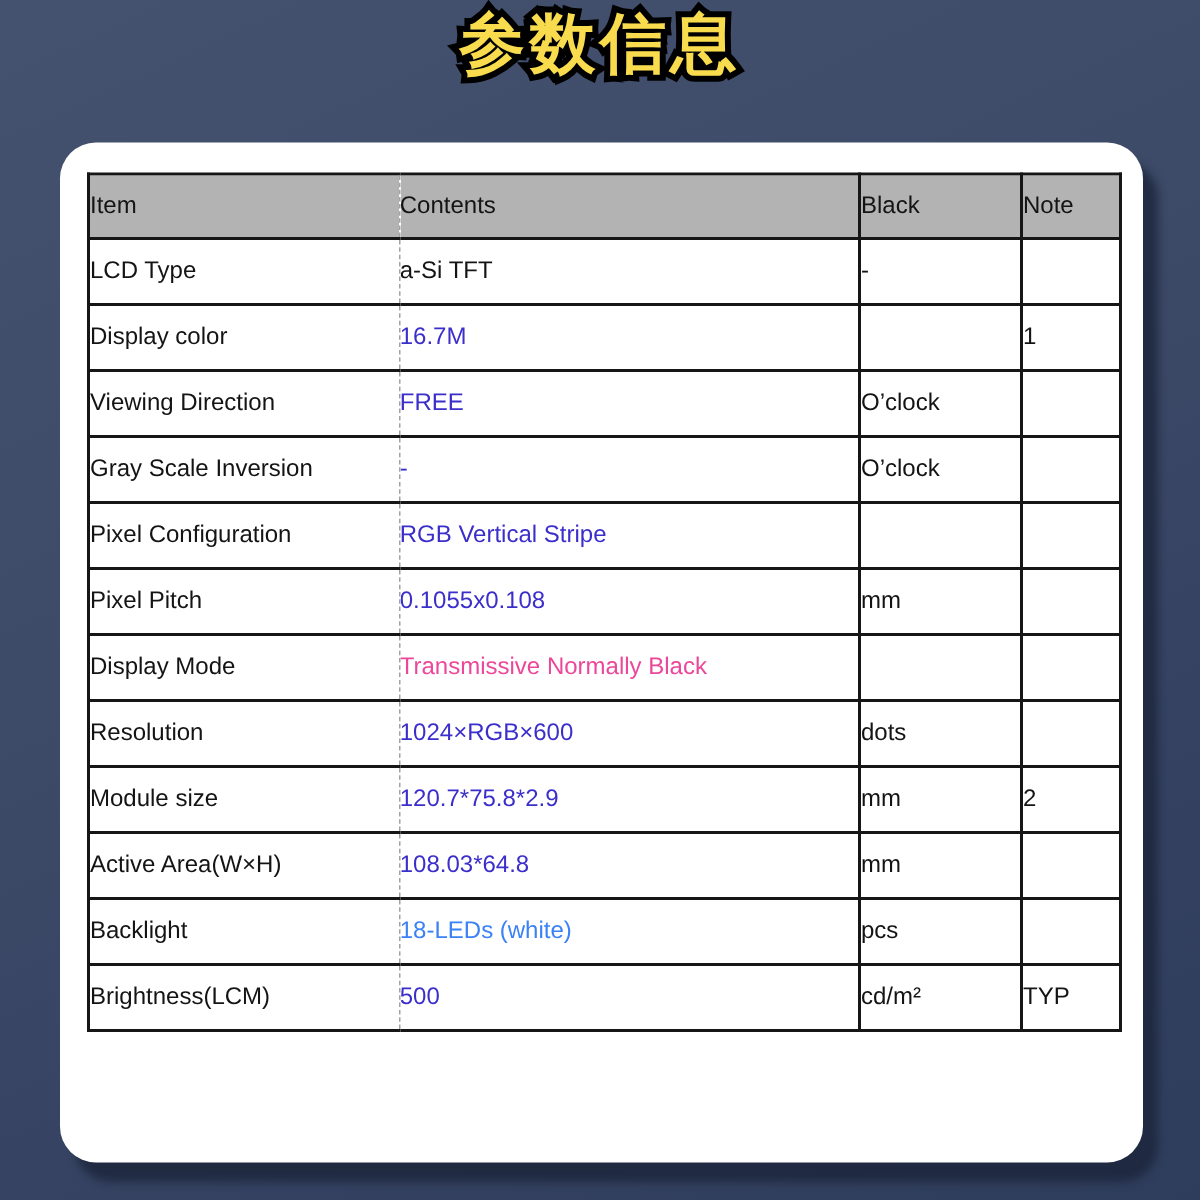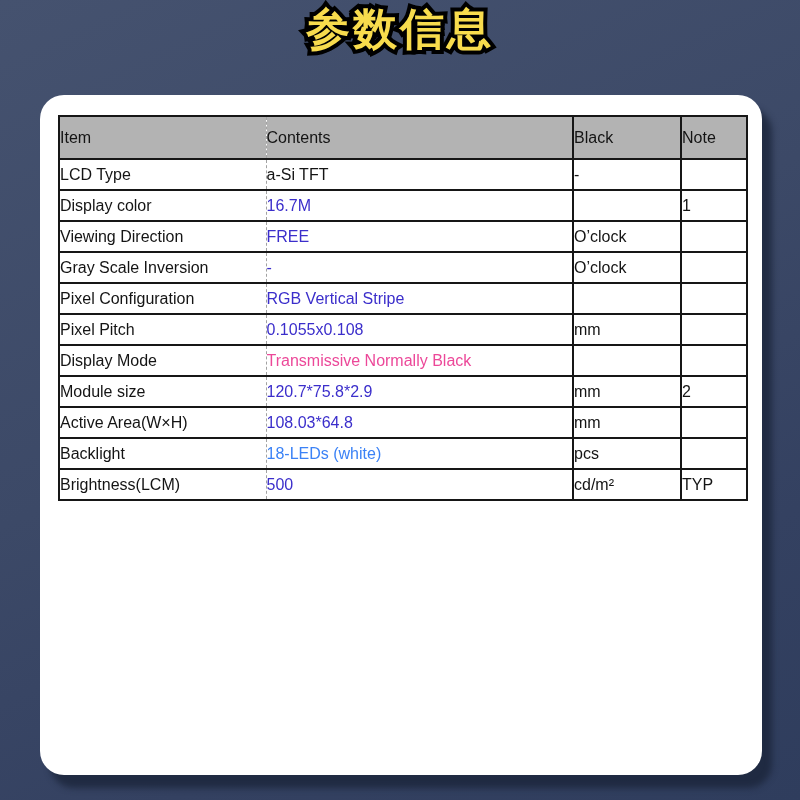--- a/index.html
+++ b/index.html
@@ -48,21 +48,21 @@
     font-size: 16px;
     color: #141414;
     overflow: hidden;
     white-space: nowrap;
   }
   .spec-table th {
     background: #b3b3b3;
     font-weight: normal;
     height: 43px;
   }
-  .spec-table td { height: 31px; background: #ffffff; }
+  .spec-table td { height: 44px; background: #ffffff; }
   .spec-table th.col-item, .spec-table td.col-item { border-right: 1px dashed #a2a2a2; }
   .spec-table th.col-contents, .spec-table td.col-contents { border-left: 1px dashed #a2a2a2; }
 </style>
 </head>
 <body>
 
 <h1 class="page-title">参数信息</h1>
 
 <div class="card">
   <table class="spec-table">
@@ -117,20 +117,26 @@
           <td class="col-unit">mm</td>
           <td class="col-note"></td>
         </tr>
         <tr>
           <td class="col-item">Display Mode</td>
           <td class="col-contents" style="color: #ec4899;">Transmissive Normally Black</td>
           <td class="col-unit"></td>
           <td class="col-note"></td>
         </tr>
         <tr>
+          <td class="col-item">Resolution</td>
+          <td class="col-contents" style="color: rgb(59, 46, 203);">1024×RGB×600</td>
+          <td class="col-unit">dots</td>
+          <td class="col-note"></td>
+        </tr>
+        <tr>
           <td class="col-item">Module size</td>
           <td class="col-contents" style="color: rgb(59, 46, 203);">120.7*75.8*2.9</td>
           <td class="col-unit">mm</td>
           <td class="col-note">2</td>
         </tr>
         <tr>
           <td class="col-item">Active Area(W×H)</td>
           <td class="col-contents" style="color: rgb(59, 46, 203);">108.03*64.8</td>
           <td class="col-unit">mm</td>
           <td class="col-note"></td>

